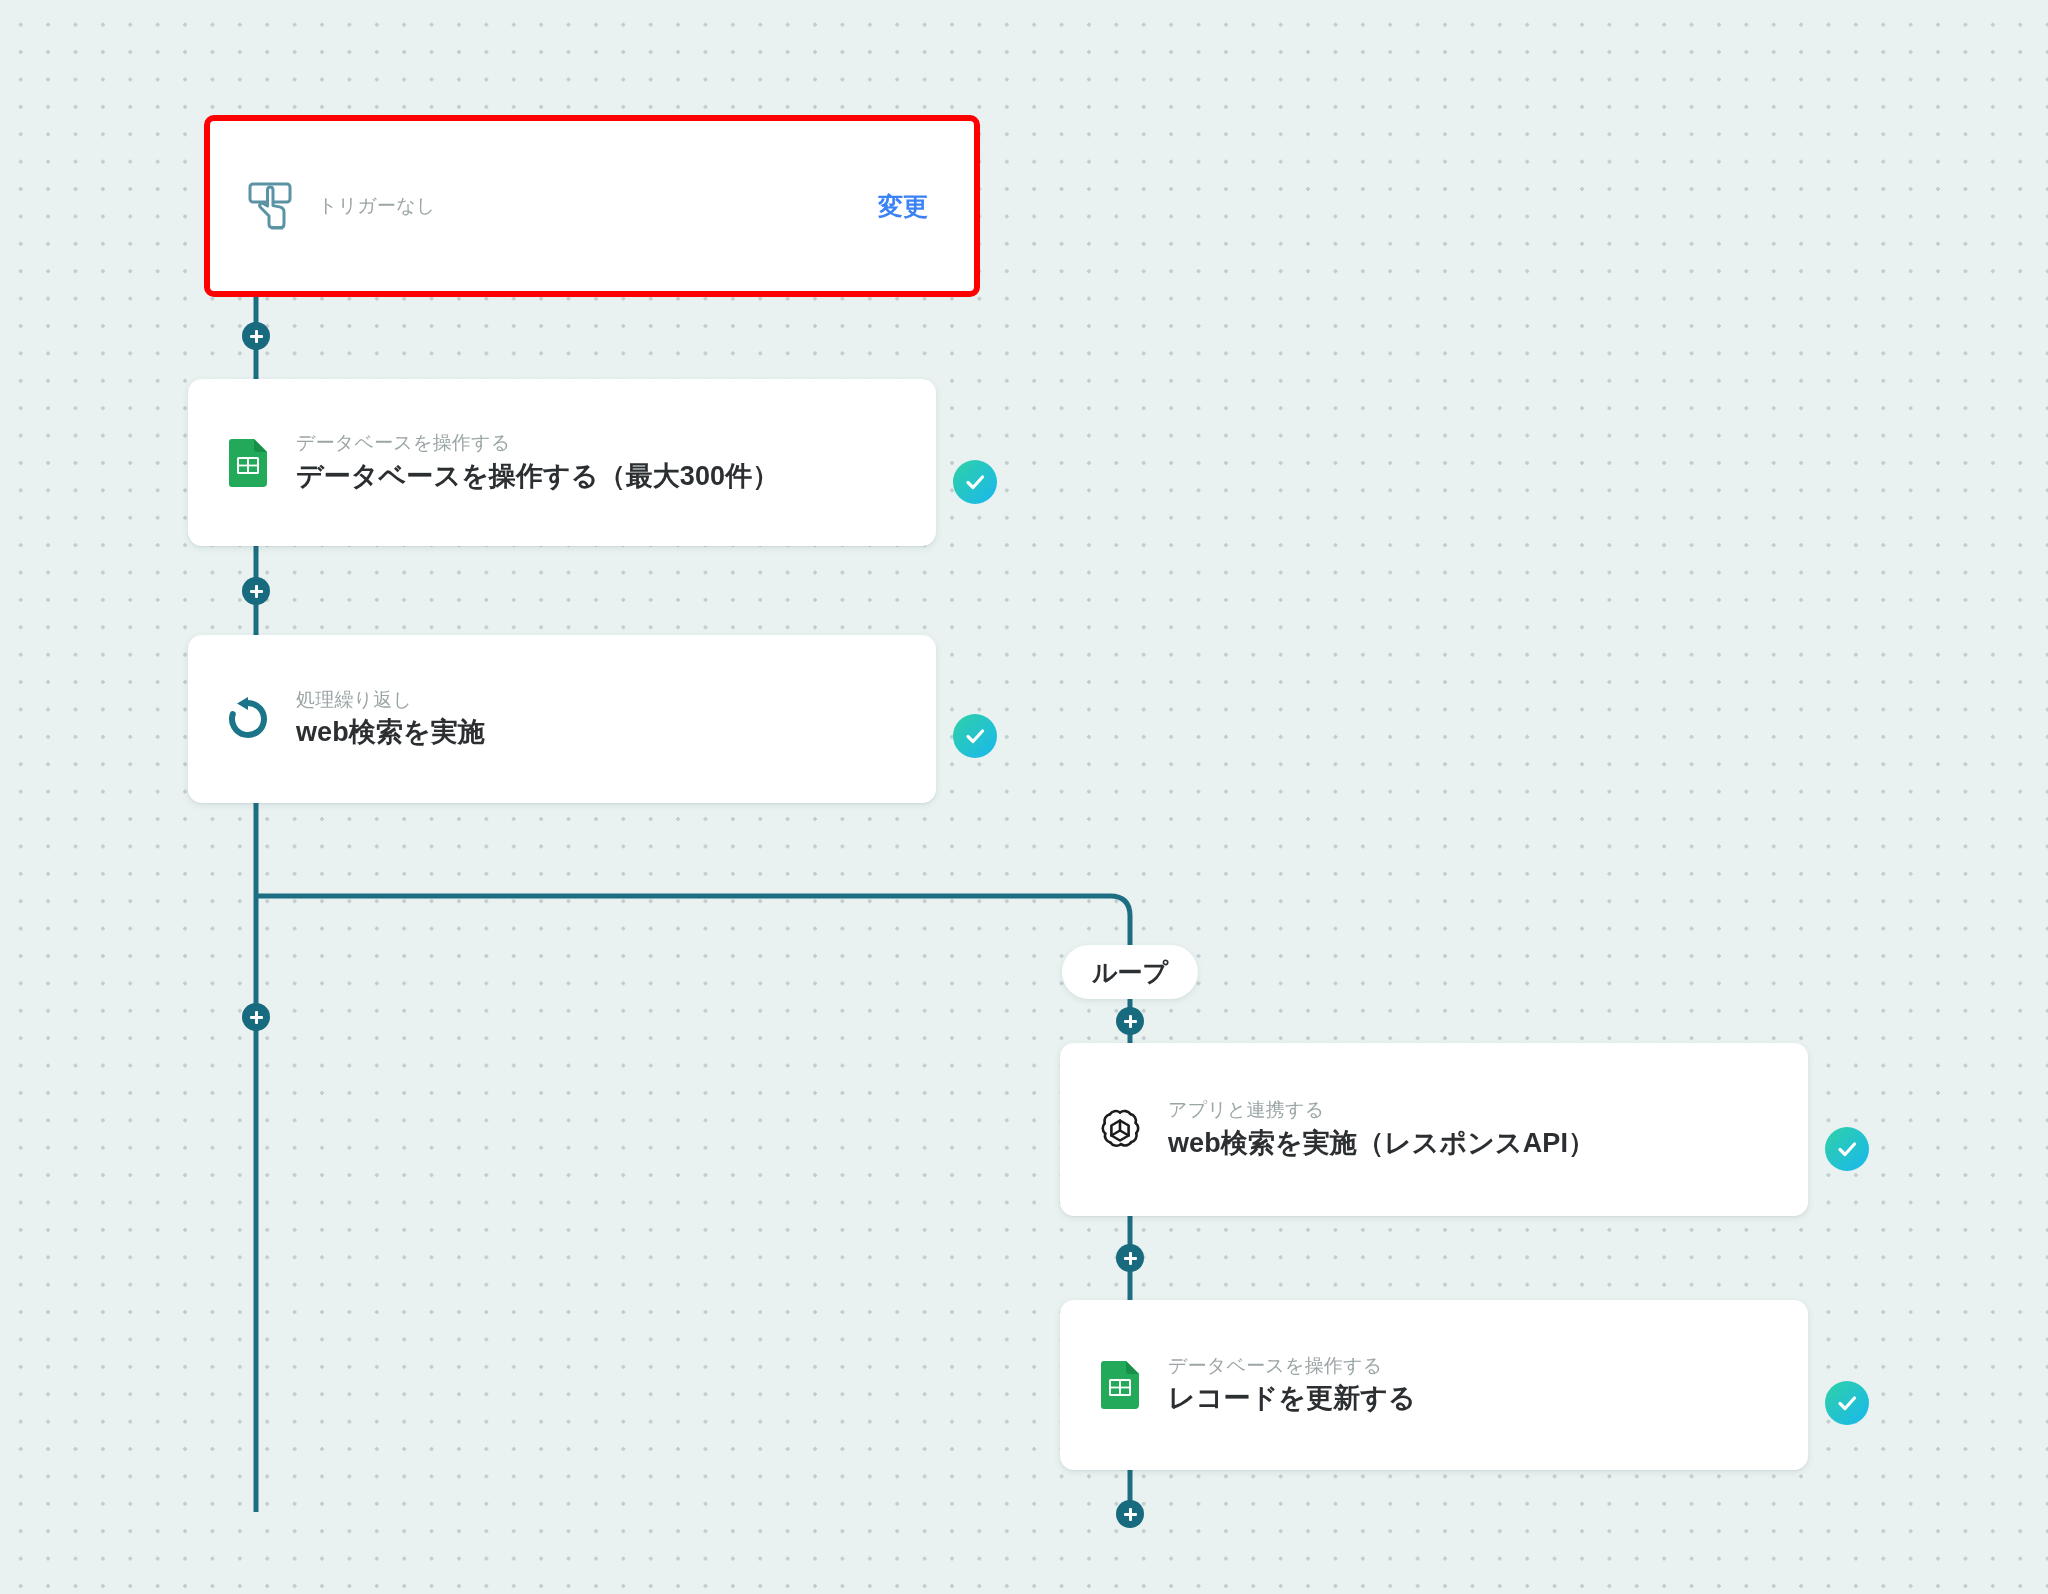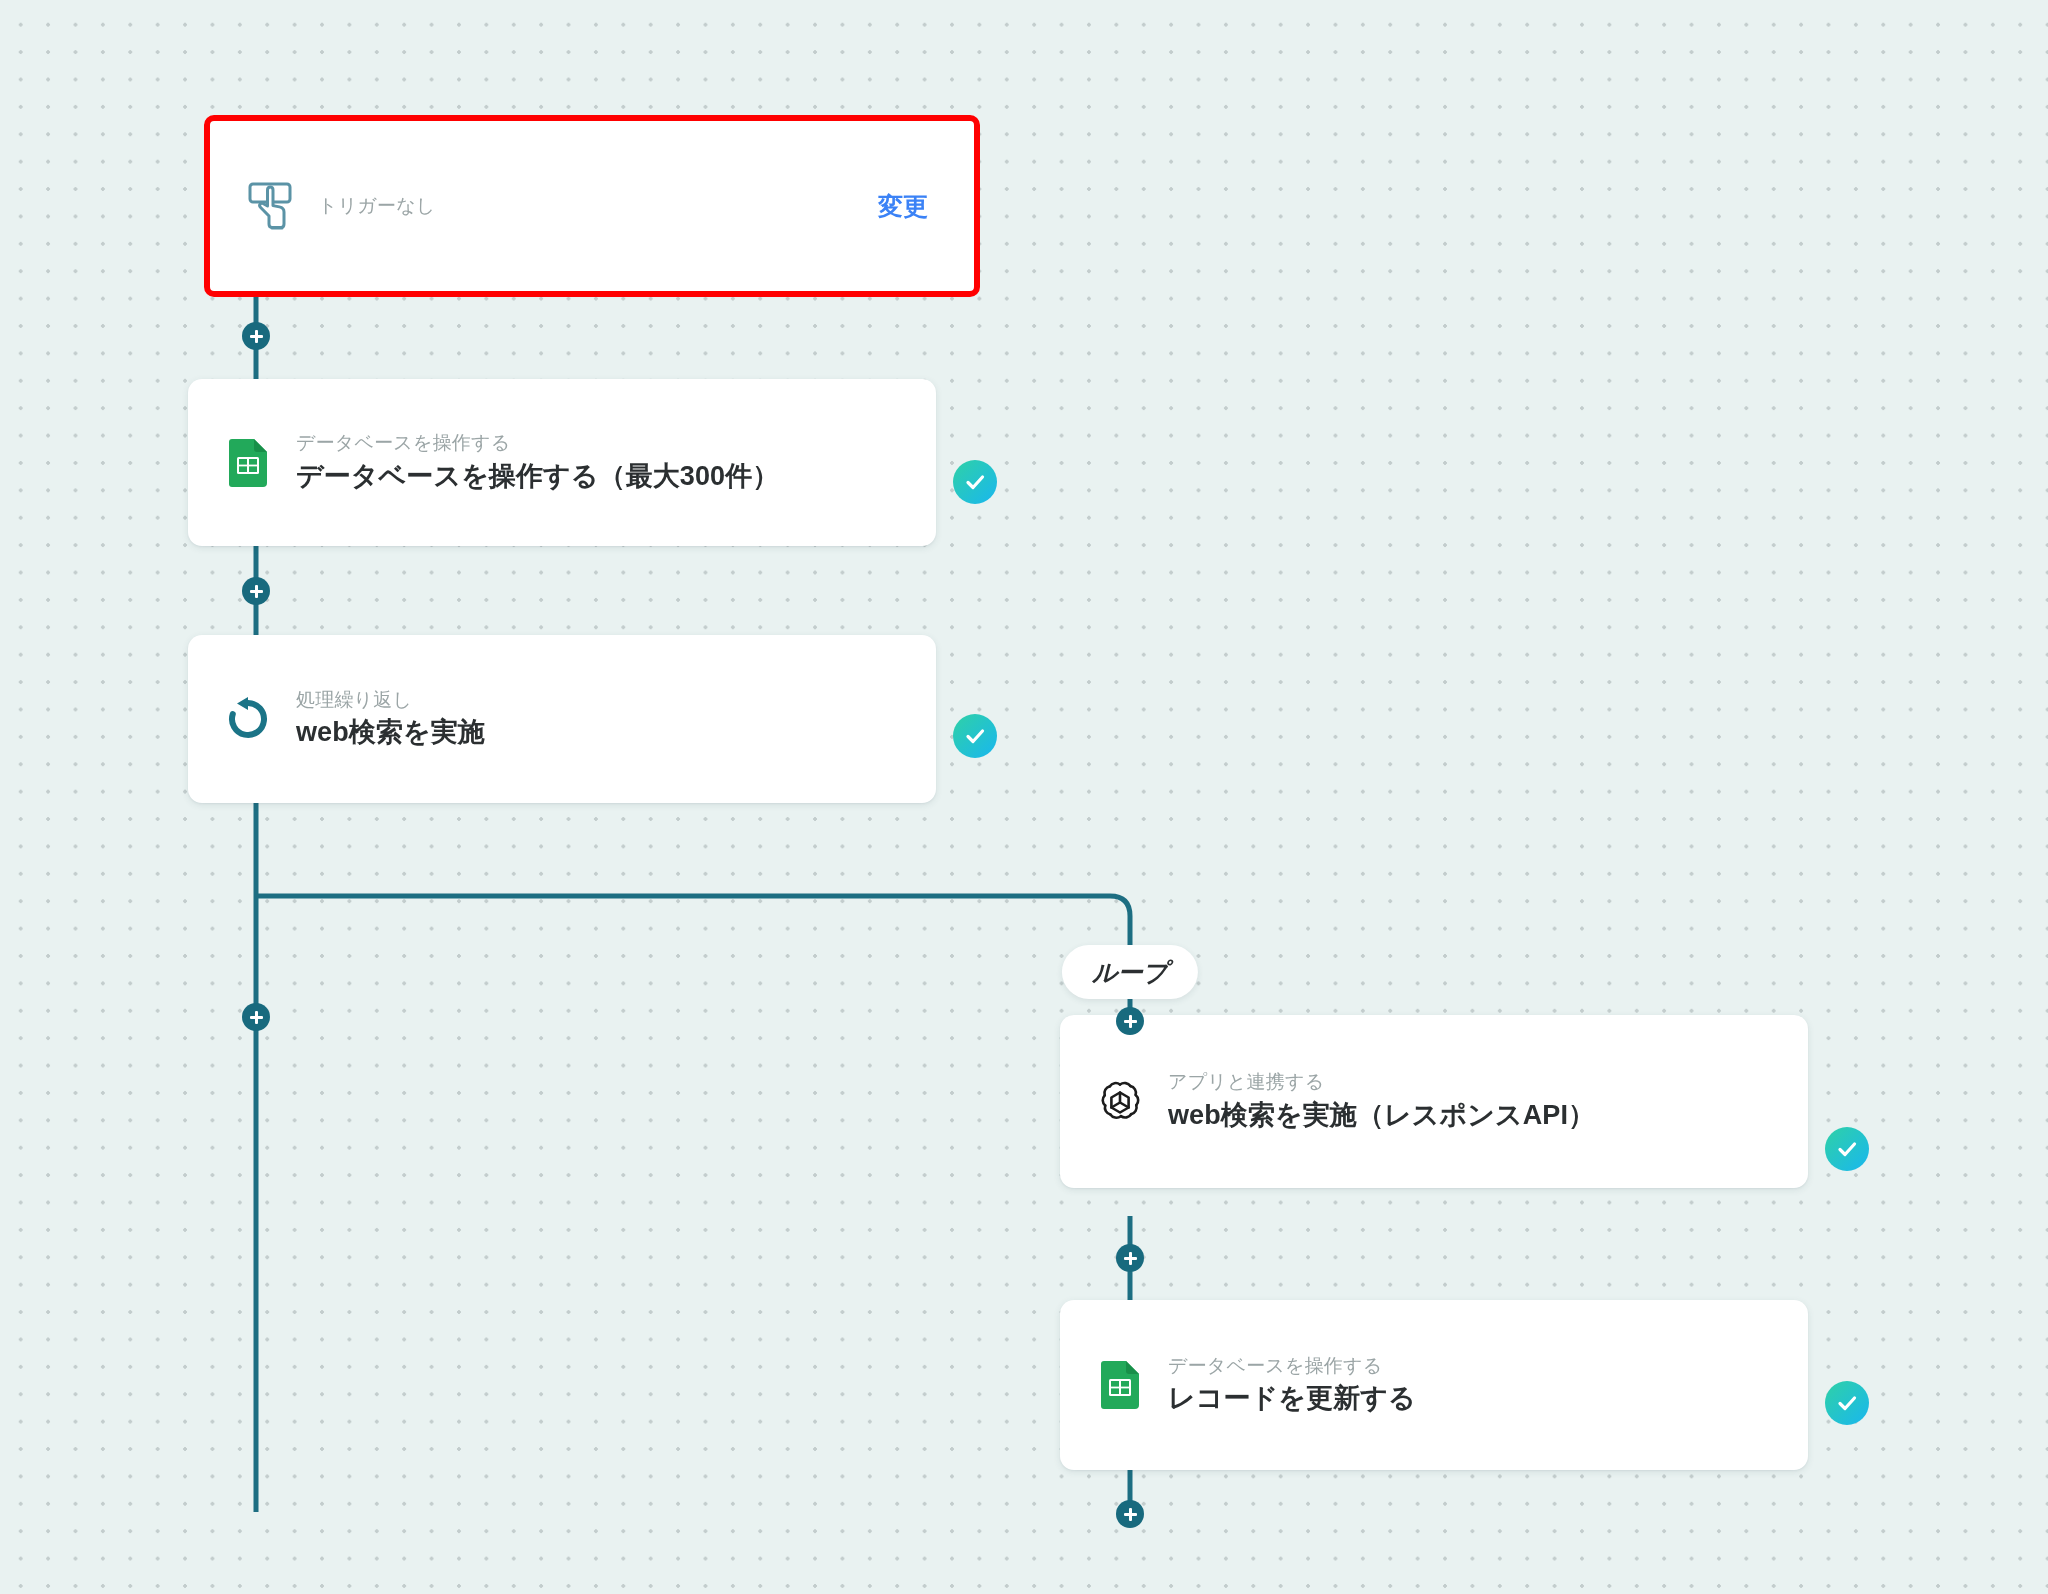--- a/index.html
+++ b/index.html
@@ -231,25 +231,25 @@
     </div>
   </div>
   <div class="status-check" style="left:953px; top:736px;">
     <svg width="24" height="24" viewBox="0 0 24 24" xmlns="http://www.w3.org/2000/svg">
       <path d="M5 12.5 L10 17.5 L19.5 7" fill="none" stroke="#ffffff" stroke-width="3.2" stroke-linecap="round" stroke-linejoin="round"></path>
     </svg>
   </div>
 
   <div class="plus-node" style="left:256px; top:1017px;"></div>
 
-  <div class="loop-pill" style="left:1130px; top:945px;font-style:italic;">ループ</div>
+  <div class="loop-pill" style="left:1130px; top:945px;">ループ</div>
 
   <div class="plus-node" style="left:1130px; top:1021px;"></div>
 
-  <div class="node-card" style="left:1060px; top:1015px; width:748px; height:173px;">
+  <div class="node-card" style="left:1060px; top:1043px; width:748px; height:173px;">
     <div class="node-icon">
       <svg width="48" height="48" viewBox="0 0 48 48" xmlns="http://www.w3.org/2000/svg">
         <g fill="none" stroke="#1c1c1c" stroke-width="2.6" stroke-linejoin="round" stroke-linecap="round">
           <path d="M24 6.5 c3.6 -2.6 8.2 -1.6 10.4 1.6"></path>
           <path d="M34.4 8.1 c4 0.9 6.4 4.9 5.3 8.8"></path>
           <path d="M39.7 16.9 c3.1 2.7 3.3 7.4 0.6 10.3"></path>
           <path d="M40.3 27.2 c1.2 3.9 -1.2 8 -5.2 9"></path>
           <path d="M35.1 36.2 c-2.1 3.4 -6.6 4.4 -10.2 2"></path>
           <path d="M24.9 38.2 c-3.6 2.6 -8.3 1.6 -10.5 -1.7"></path>
           <path d="M14.4 36.5 c-4 -0.9 -6.4 -5 -5.2 -8.9"></path>

